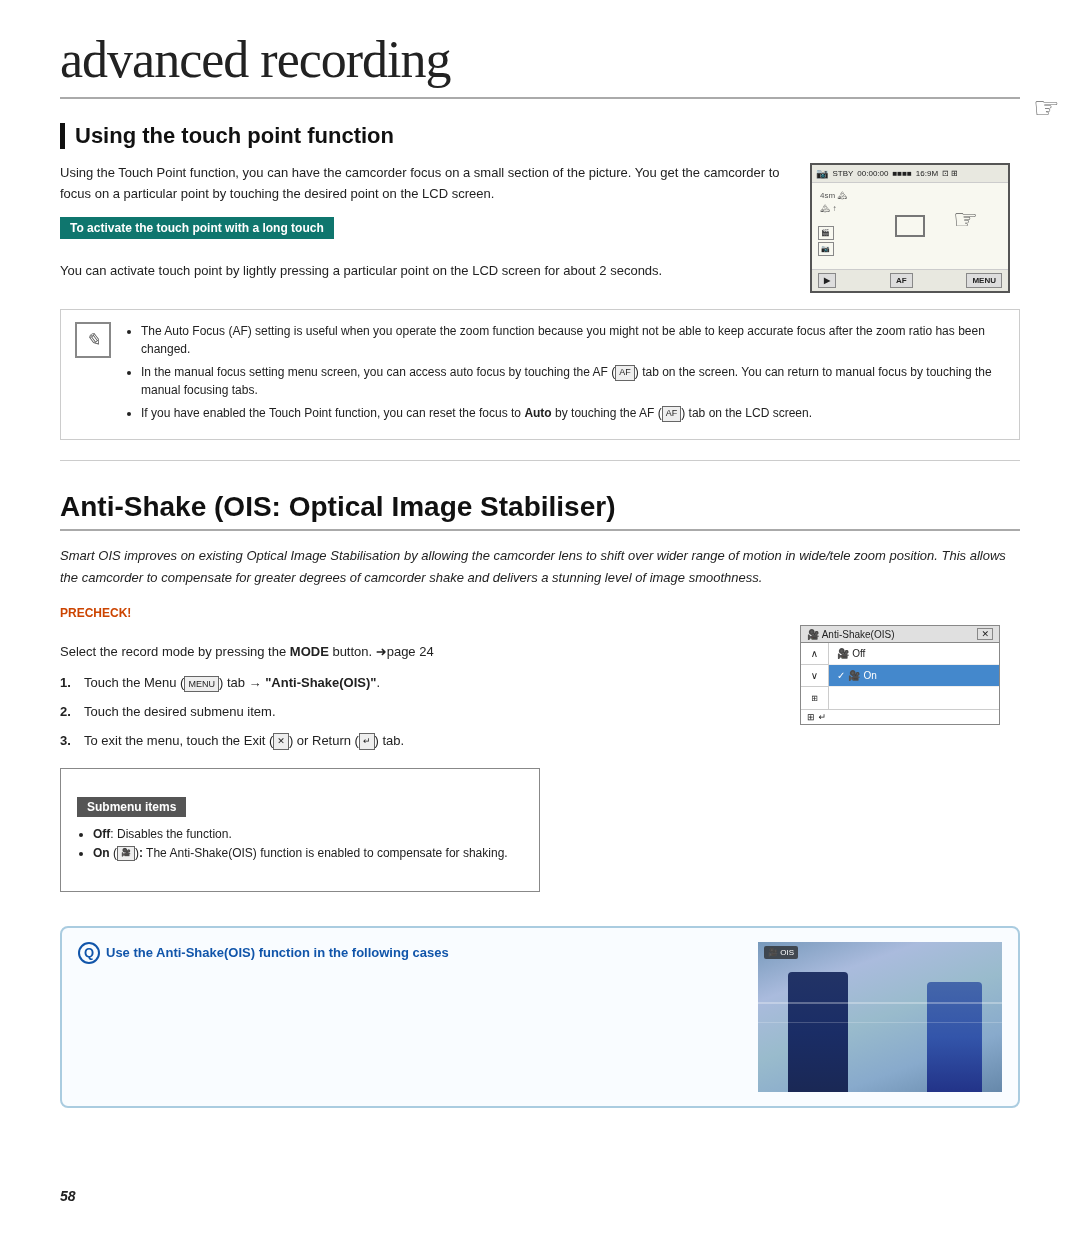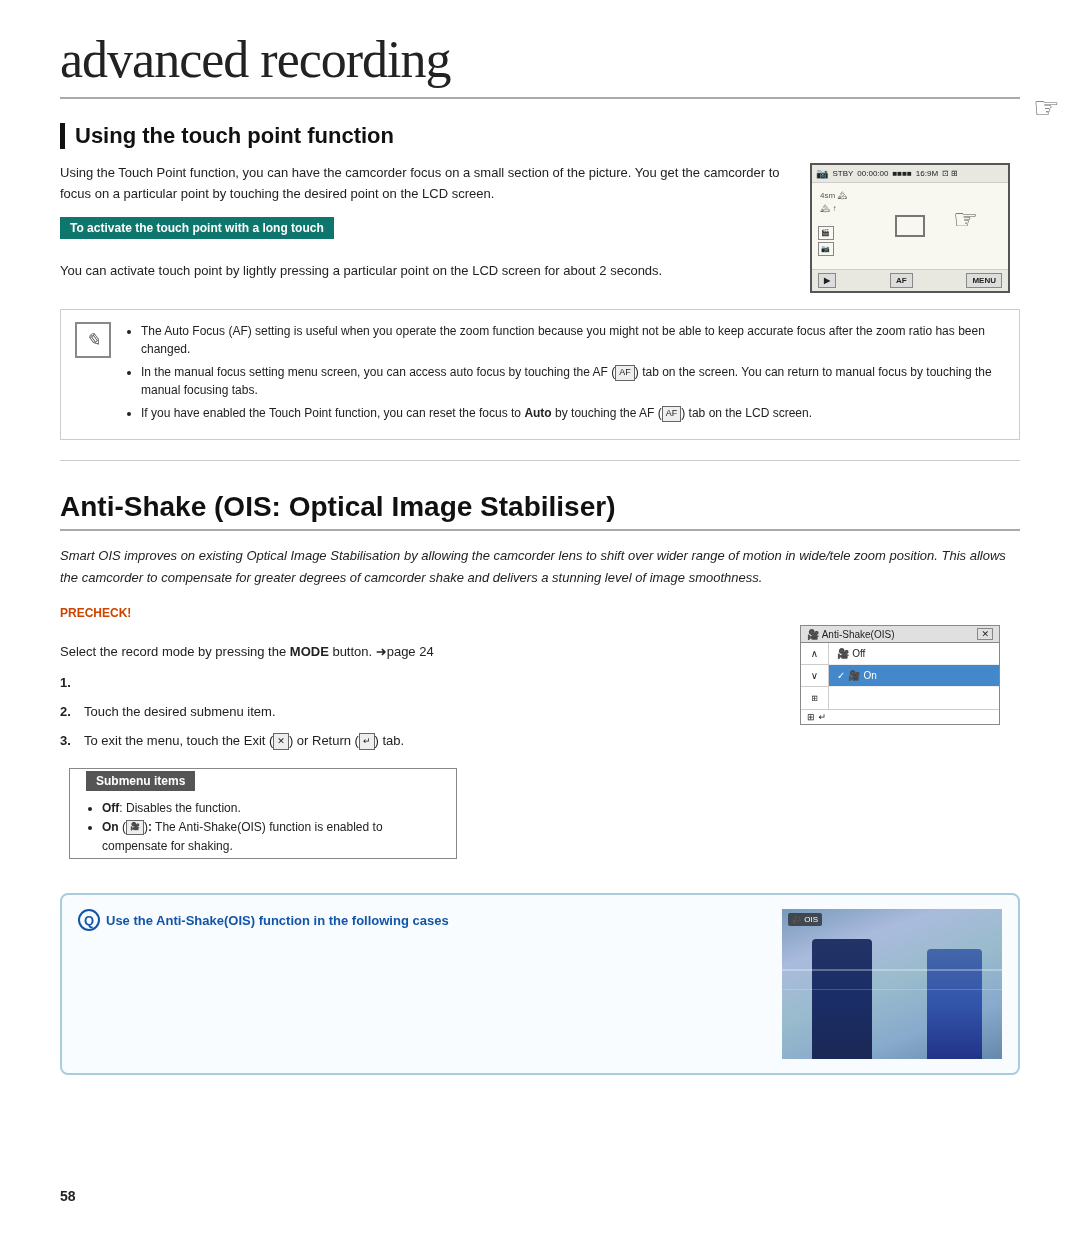--- a/index.html
+++ b/index.html
@@ -210,23 +210,23 @@
     }
 
     .step-num {
       font-weight: bold;
       min-width: 16px;
     }
 
     
     .submenu-box {
       border: 1px solid #888;
-      padding: 2px 16px;
-      margin: 14px 9px;
-      width: 388px;
+      padding: 28px 16px;
+      margin: 14px 0;
+      width: 480px;
     }
 
     .submenu-title {
       background: #555;
       color: #fff;
       font-size: 12px;
       font-weight: bold;
       padding: 3px 10px;
       display: inline-block;
       margin-bottom: 8px;
@@ -365,20 +365,21 @@
       line-height: 1.7;
     }
 
     
     .page-num {
       position: absolute;
       bottom: 30px;
       left: 60px;
       font-size: 14px;
       font-weight: bold;
+      font-style: italic;
     }
 
     .bold { font-weight: bold; }
 
     .inline-icon {
       display: inline-block;
       border: 1px solid #666;
       padding: 0 3px;
       font-size: 9px;
       vertical-align: middle;
@@ -458,20 +459,21 @@
       <p style="margin-bottom:24px;">
         <a class="precheck-link">PRECHECK!</a>
       </p>
       <p class="precheck-text">
         Select the record mode by pressing the <strong>MODE</strong> button. ➜page 24
       </p>
 
       <div class="steps">
         <div class="step">
           <span class="step-num bold">1.</span>
+          <span>Touch the Menu (<span class="inline-icon">MENU</span>) tab → <strong>"Anti-Shake(OIS)"</strong>.</span>
         </div>
         <div class="step">
           <span class="step-num bold">2.</span>
           <span>Touch the desired submenu item.</span>
         </div>
         <div class="step">
           <span class="step-num bold">3.</span>
           <span>To exit the menu, touch the Exit (<span class="inline-icon">✕</span>) or Return (<span class="inline-icon">↵</span>) tab.</span>
         </div>
       </div>
@@ -519,21 +521,21 @@
   </div>
 
   <div class="tips-box">
     <div class="tips-content">
       <div class="tips-header">
         <div class="tips-icon">Q</div>
         <span>Use the Anti-Shake(OIS) function in the following cases</span>
       </div>
     </div>
 
-    <div style="width:220px; flex-shrink:0; position:relative;margin-left:7px;">
+    <div style="width:244px; flex-shrink:0; position:relative;margin-left:7px;">
       <div style="position:absolute; top:4px; left:6px; background:rgba(40,40,40,0.75); color:#fff; font-size:8px; padding:2px 4px; border-radius:2px; z-index:2;">🎥 OIS</div>
       <div style="width:100%; height:150px; background:linear-gradient(160deg, #7799bb 0%, #aabbdd 25%, #99bbcc 50%, #88aacc 75%, #6688aa 100%); position:relative; overflow:hidden;">
 
         <div style="position:absolute; left:30px; bottom:0; width:60px; height:120px; background:linear-gradient(180deg, #223366 0%, #1a2d66 50%, #1a2855 100%); border-radius:4px 4px 0 0;"></div>
 
         <div style="position:absolute; right:20px; bottom:0; width:55px; height:110px; background:linear-gradient(180deg, #4466aa 0%, #3355aa 50%, #223388 100%); border-radius:4px 4px 0 0;"></div>
 
         <div style="position:absolute; top:60px; left:0; right:0; height:2px; background:rgba(255,255,255,0.3);"></div>
         <div style="position:absolute; top:80px; left:0; right:0; height:1px; background:rgba(255,255,255,0.2);"></div>
       </div>

